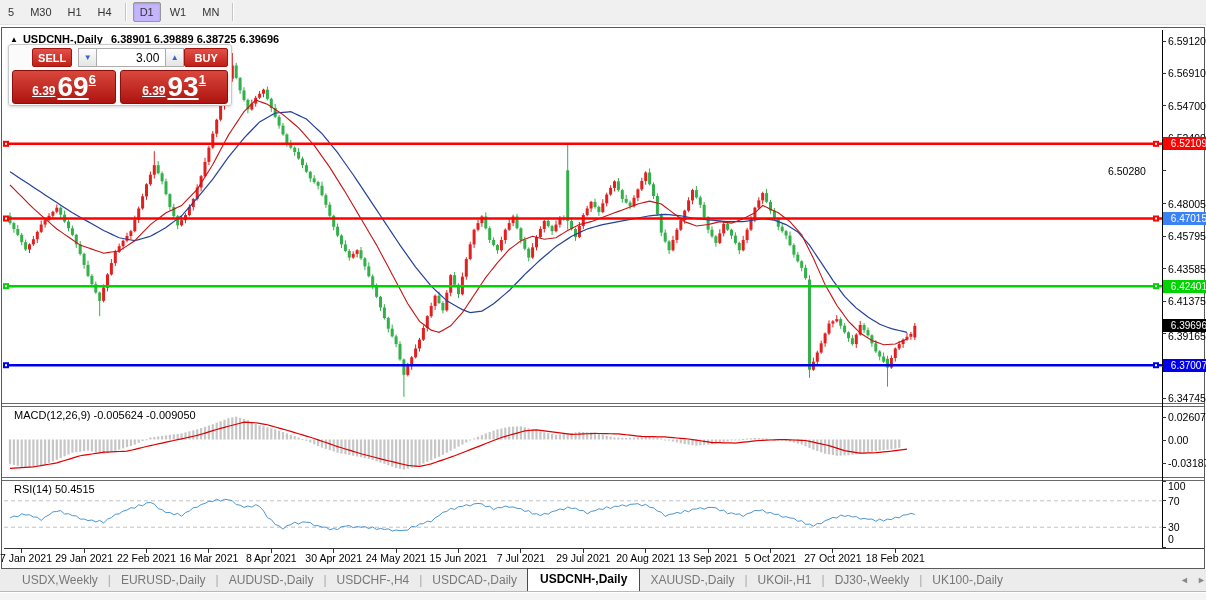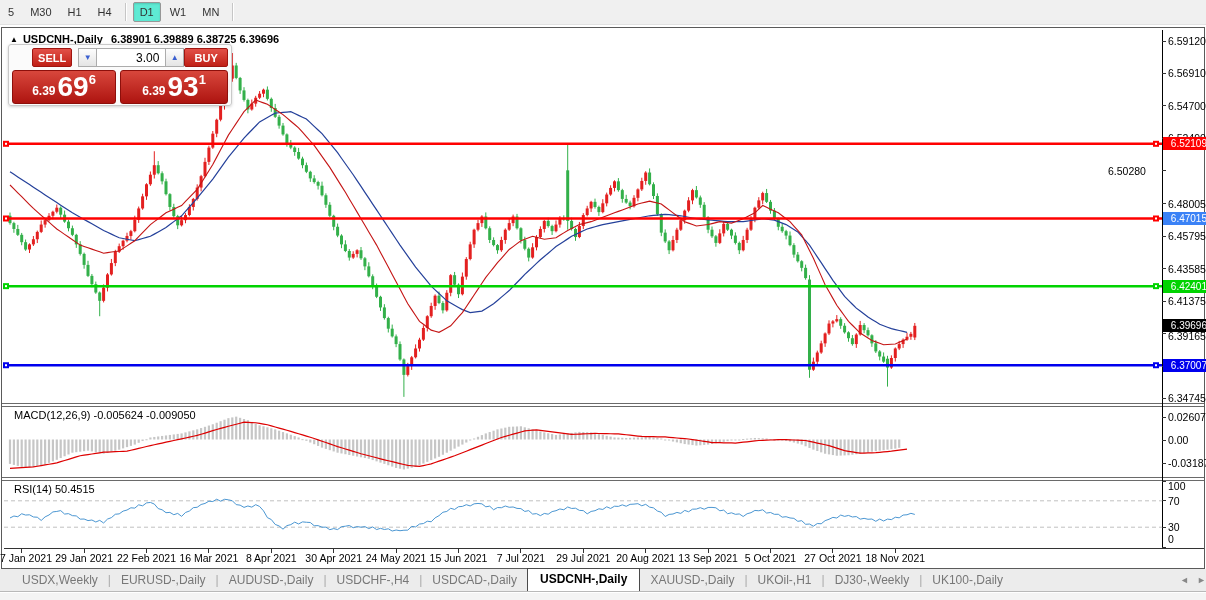--- a/index.html
+++ b/index.html
@@ -3,21 +3,21 @@
 <meta charset="utf-8">
 <style>
   html,body{margin:0;padding:0;background:#fff;width:1206px;height:600px;overflow:hidden;
     font-family:"Liberation Sans","DejaVu Sans",sans-serif;}
   #stage{position:relative;width:1206px;height:600px;background:#fff;}
   
   #toolbar{position:absolute;left:0;top:0;width:1206px;height:24px;background:#f0f0f0;
     border-bottom:1px solid #e2e2e2;display:flex;align-items:center;}
   .tfbtn{height:18px;line-height:18px;padding:0 6px;margin:0 1px;font-size:11px;color:#333;
     border:1px solid transparent;border-radius:2px;}
-  .tfbtn.active{background:#5eead4;border:1px solid #979797;box-shadow:inset 0 1px 2px rgba(0,0,0,.15);}
+  .tfbtn.active{background:#c4b5fd;border:1px solid #979797;box-shadow:inset 0 1px 2px rgba(0,0,0,.15);}
   .tbsep{width:1px;height:18px;background:#c6c6c6;border-right:1px solid #fff;margin:0 5px;}
   
   #frame{position:absolute;left:1px;top:27px;width:1202px;height:540px;border:1px solid #5a5a5a;background:#fff;}
   #chart-svg{position:absolute;left:0;top:0;}
   .lay{position:absolute;left:0;top:0;width:1206px;height:600px;pointer-events:none;}
   
   #chart-header{position:absolute;left:10px;top:33px;font-size:11px;font-weight:bold;color:#000;}
   #chart-header .mk{font-size:8px;position:relative;top:-1px;margin-right:5px;}
   #chart-header .ohlc{margin-left:8px;}
   
@@ -27,21 +27,21 @@
   .tpbtn{font-size:11px;font-weight:bold;color:#fff;border-radius:2px;display:flex;align-items:center;justify-content:center;
     background:linear-gradient(#e25048,#c02016);border:1px solid #a01510;}
   #sell-btn{width:46px;margin-left:20px;}
   #buy-btn{width:50px;margin-left:auto;}
   .spin{width:17px;background:linear-gradient(#fdfdfd,#e4e4e4);border:1px solid #acacac;color:#3a5fd0;
     font-size:8px;display:flex;align-items:center;justify-content:center;}
   #vol-wrap{display:flex;margin-left:6px;}
   #volume-input{width:62px;border:1px solid #acacac;border-left:none;border-right:none;font-size:12px;
     text-align:right;padding:0 6px 0 0;color:#000;font-family:"Liberation Sans",sans-serif;outline:none;}
   .bigbox{position:absolute;top:25px;height:32px;border-radius:3px;color:#fff;
-    background:linear-gradient(#d8473c,#ae1410);border:1px solid #8d0f0b;display:flex;align-items:center;justify-content:center;}
+    background:linear-gradient(#d8473c,#ae1410);border:1px solid #8d0f0b;display:flex;align-items:center;justify-content:center;text-decoration:underline;}
   #sell-box{left:3px;width:102px;}
   #buy-box{right:3px;width:106px;}
   .bb-base{font-size:12px;font-weight:bold;margin-right:2px;margin-top:8px;}
   .bb-big{font-size:28px;font-weight:bold;line-height:28px;}
   .bb-sup{font-size:13px;font-weight:bold;align-self:flex-start;margin-top:1px;}
   
   .ax{position:absolute;font-size:10.5px;color:#000;white-space:nowrap;}
   .plbl{position:absolute;left:1163px;width:42px;height:13px;font-size:10px;color:#fff;
     text-align:right;padding-left:2px;line-height:13px;white-space:nowrap;}
   .dt{position:absolute;top:552px;width:80px;text-align:center;font-size:10.5px;color:#000;white-space:nowrap;}
@@ -869,21 +869,21 @@
       <div class="dt" style="left: 231.3px;">8 Apr 2021</div>
       <div class="dt" style="left: 293.7px;">30 Apr 2021</div>
       <div class="dt" style="left: 356.1px;">24 May 2021</div>
       <div class="dt" style="left: 418.5px;">15 Jun 2021</div>
       <div class="dt" style="left: 480.9px;">7 Jul 2021</div>
       <div class="dt" style="left: 543.3px;">29 Jul 2021</div>
       <div class="dt" style="left: 605.7px;">20 Aug 2021</div>
       <div class="dt" style="left: 668.1px;">13 Sep 2021</div>
       <div class="dt" style="left: 730.5px;">5 Oct 2021</div>
       <div class="dt" style="left: 792.9px;">27 Oct 2021</div>
-      <div class="dt" style="left: 855.3px;">18 Nov 2021</div>
+      <div class="dt" style="left: 855.3px;">18 Feb 2021</div>
       <div class="pane-label" style="left: 14px; top: 409px;">MACD(12,26,9) -0.005624 -0.009050</div>
       <div class="pane-label" style="left: 14px; top: 483px;">RSI(14) 50.4515</div>
     </div>
 
   <div id="chart-header">
     <span class="mk">▲</span><span>USDCNH-,Daily</span><span class="ohlc">6.38901 6.39889 6.38725 6.39696</span>
   </div>
 
   <div id="trade-panel">
     <div id="tp-row">

